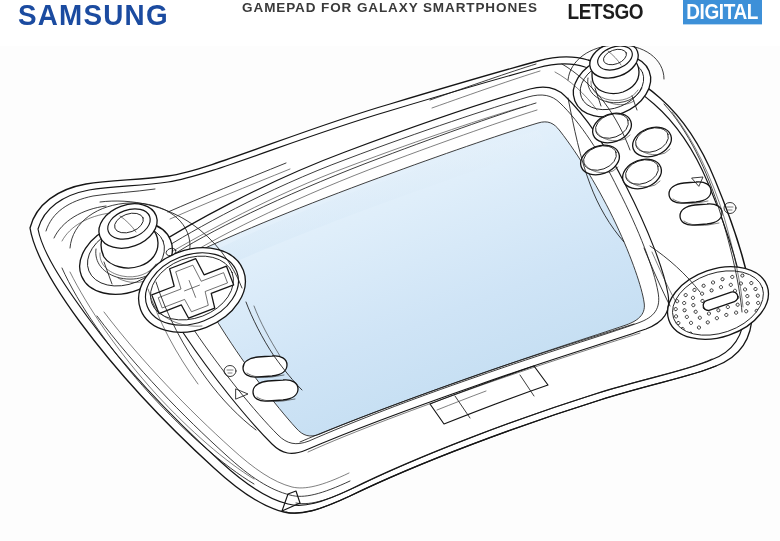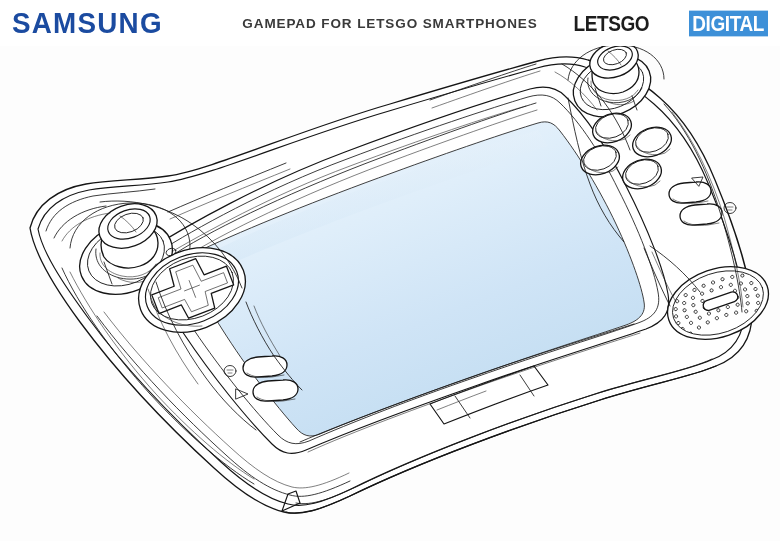--- a/index.html
+++ b/index.html
@@ -18,23 +18,23 @@
     overflow: hidden;
   }
 
   
   #header {
     position: absolute;
     left: 0; top: 0;
     width: 780px;
     height: 46px;
     display: flex;
-    align-items: center;
+    align-items: flex-start;
     justify-content: space-between;
-    padding: 0 12px;
+    padding: 0 18px;
     box-sizing: border-box;
     background: #ffffff;
     z-index: 20;
   }
   #samsung-logo {
     font-family: "Liberation Sans", sans-serif;
     font-weight: bold;
     font-size: 27px;
     letter-spacing: 1.2px;
     color: #1b4ba0;
@@ -100,21 +100,21 @@
 </style>
 </head>
 <body>
 
 <div id="page">
 
   <div id="header">
 
     <div id="samsung-logo">SAMSUNG</div>
 
-    <div id="page-title">GAMEPAD FOR LETSGO SMARTPHONES</div>
+    <div id="page-title">GAMEPAD FOR GALAXY SMARTPHONES</div>
 
     <div id="letsgo-logo">
       <span id="letsgo-word">LETSGO</span>
       <span id="digital-word">DIGITAL</span>
     </div>
   </div>
 
   <div id="drawing-wrap">
     <svg id="gamepad-drawing" viewBox="0 0 780 541" xmlns="http://www.w3.org/2000/svg">
       <defs>

